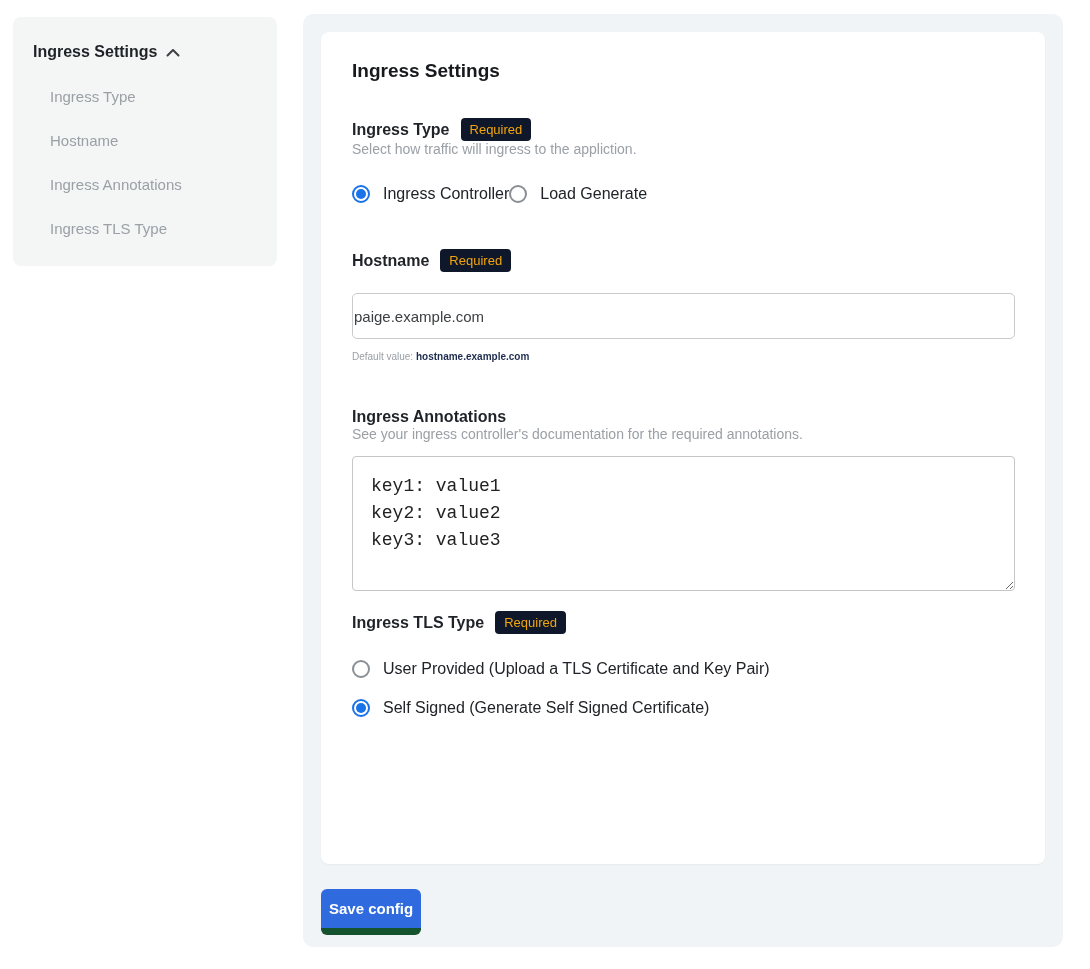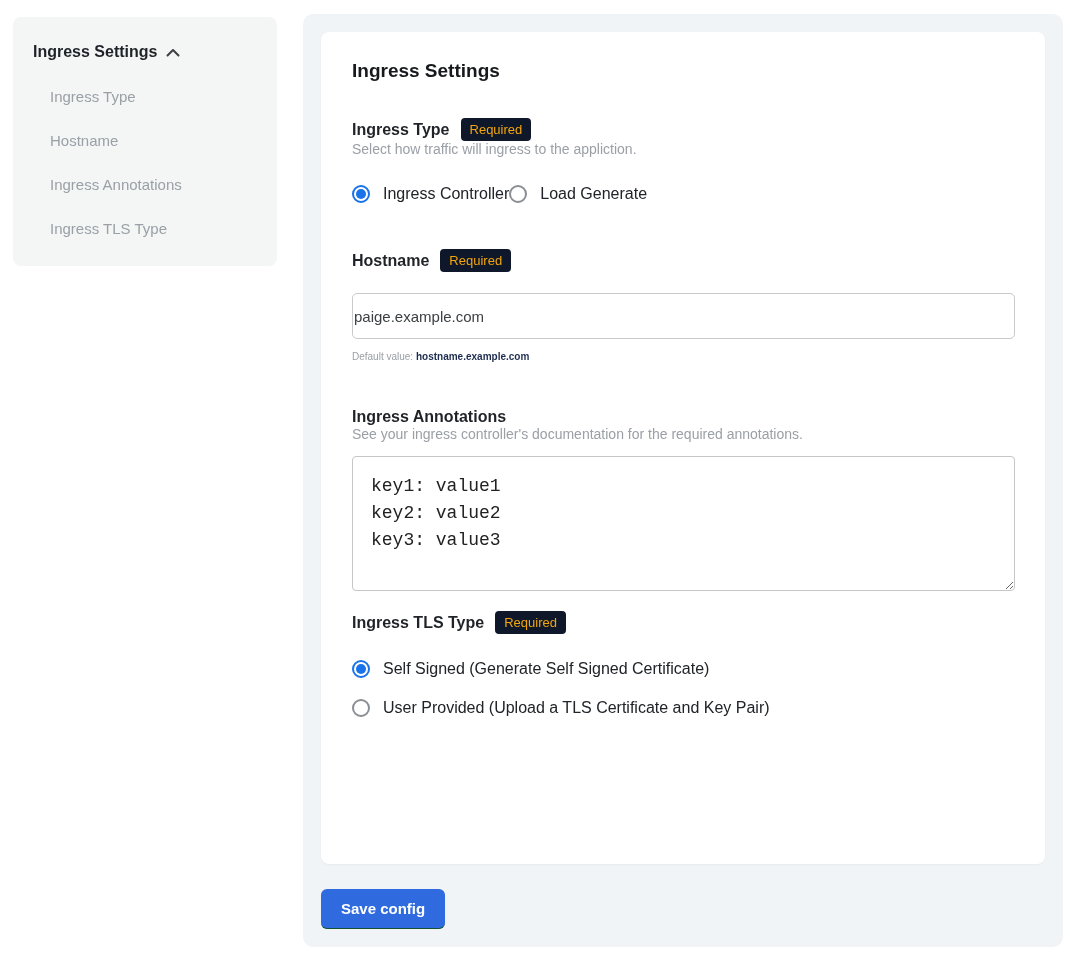--- a/index.html
+++ b/index.html
@@ -107,25 +107,25 @@
     resize: vertical; outline: none; display: block;
     background: #fff;
   }
 
   
   .save-button {
     margin-top: 25px;
     display: inline-block;
     background: #2f6bdf;
     border: none;
-    border-bottom: 1px solid #14532d;
+    border-bottom: 7px solid #14532d;
     border-radius: 6px;
     color: #ffffff; font-weight: 700; font-size: 15px;
     font-family: "Liberation Sans", sans-serif;
-    padding: 11px 20px;
+    padding: 11px 8px;
     cursor: pointer;
   }
 </style>
 </head>
 <body>
 
 <nav class="sidebar">
   <div class="sidebar-header">
     <span>Ingress Settings</span>
     <span class="chevron-up">
@@ -185,27 +185,27 @@
 key2: value2
 key3: value3</textarea>
     </div>
 
     <div class="field-group tight">
       <div class="label-row">
         <span class="field-label">Ingress TLS Type</span>
         <span class="required-badge">Required</span>
       </div>
       <div class="radio-col">
+        <div class="radio-option">
+          <span class="radio-circle"></span>
+          <span class="radio-label">User Provided (Upload a TLS Certificate and Key Pair)</span>
+        </div>
         <div class="radio-option checked">
           <span class="radio-circle"></span>
           <span class="radio-label">Self Signed (Generate Self Signed Certificate)</span>
-        </div>
-        <div class="radio-option">
-          <span class="radio-circle"></span>
-          <span class="radio-label">User Provided (Upload a TLS Certificate and Key Pair)</span>
         </div>
       </div>
     </div>
 
   </section>
 
   <button class="save-button">Save config</button>
 </main>
 
 </body></html>

